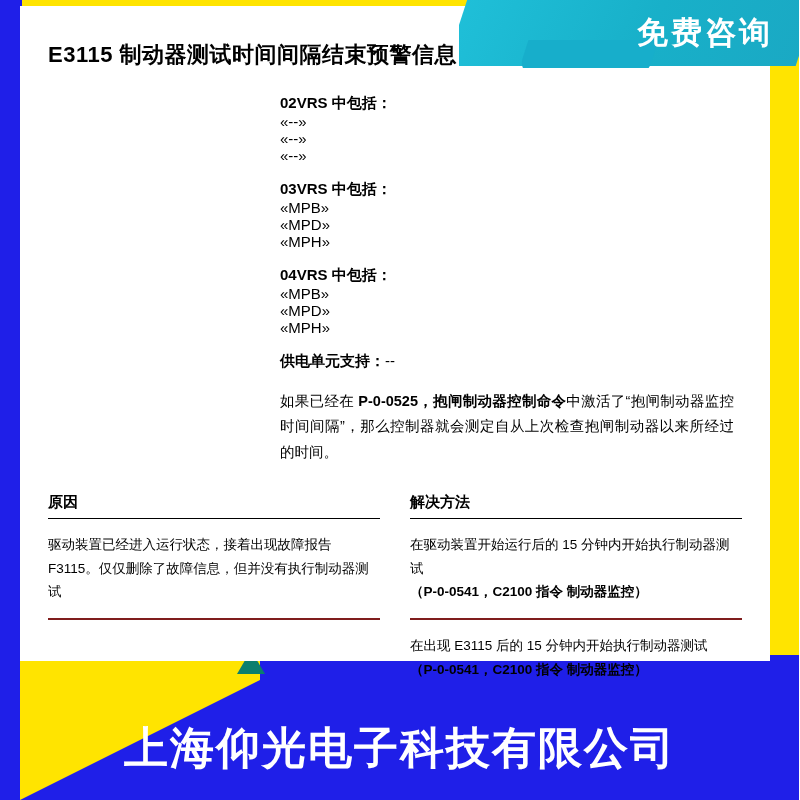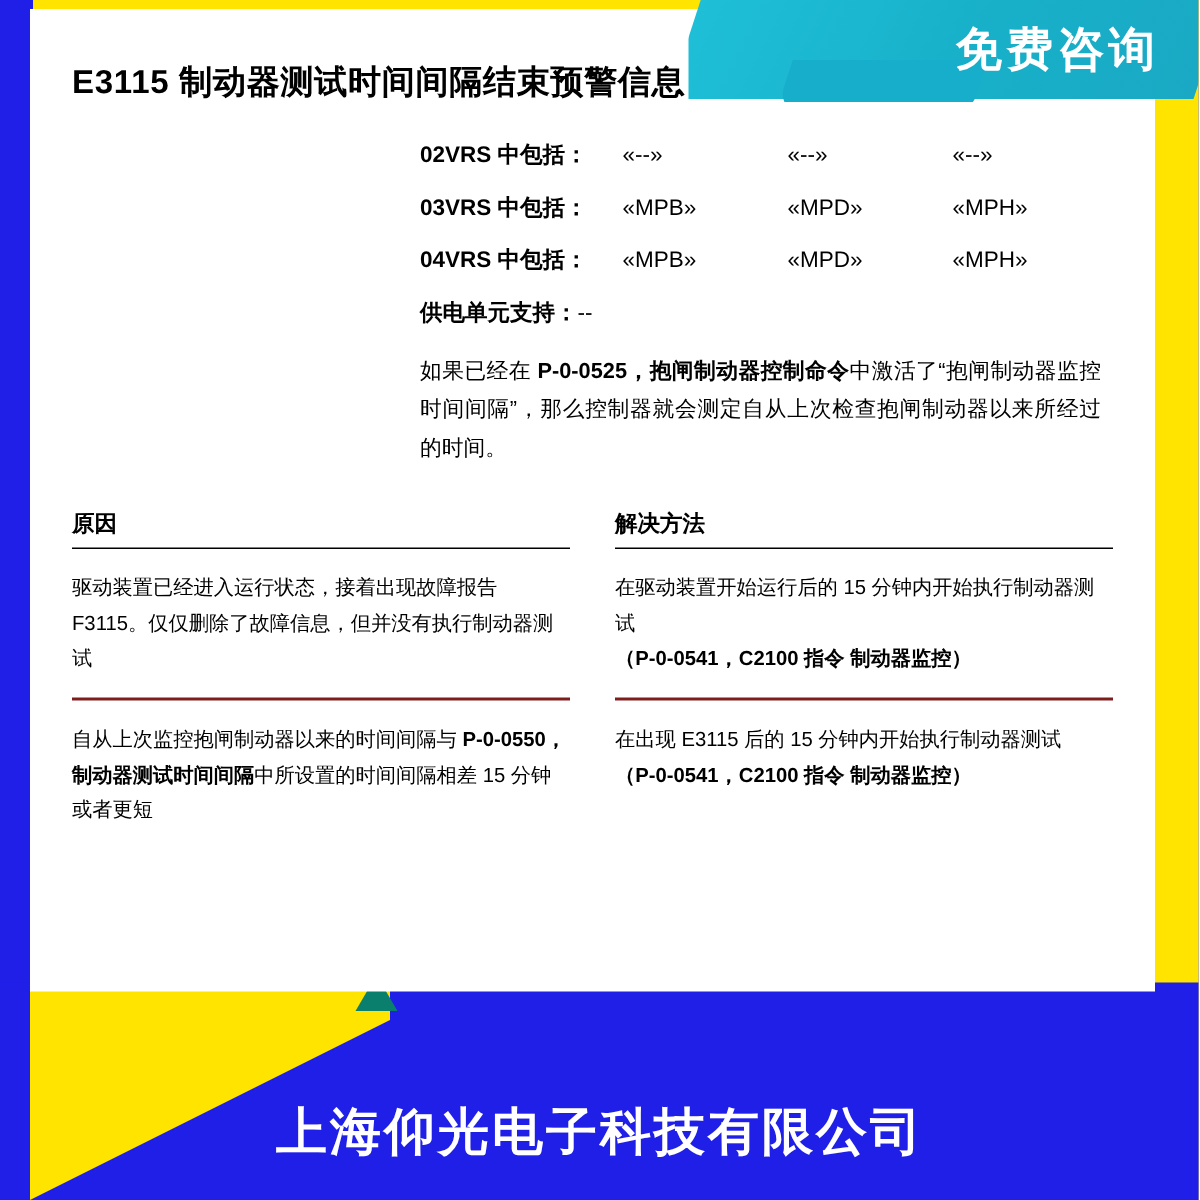--- a/index.html
+++ b/index.html
@@ -126,20 +126,21 @@
   }
   .vrs-block {
     margin-left: 232px;
     margin-bottom: 8px;
   }
   .vrs-row {
     display: flex;
     align-items: baseline;
     margin-bottom: 16px;
     font-size: 15px;
+    flex-direction: column;
   }
   .vrs-label {
     width: 135px;
     font-weight: bold;
     color: #000;
     flex: 0 0 auto;
   }
   .vrs-val {
     width: 110px;
     flex: 0 0 auto;
@@ -197,21 +198,21 @@
   .cell b {
     font-weight: bold;
   }
   .watermark {
     position: absolute;
     left: 0;
     bottom: 22px;
     width: 800px;
     text-align: center;
     color: #ffffff;
-    font-size: 34px;
+    font-size: 44px;
     font-weight: bold;
     letter-spacing: 2px;
     font-family: "Liberation Sans", sans-serif;
   }
 </style>
 </head>
 <body>
 
 <div class="page">
   <div class="yellow-band"></div>
@@ -248,23 +249,20 @@
     </div>
 
     <div class="para">
       <span>如果已经在 </span><b>P-0-0525，抱闸制动器控制命令</b><span>中激活了“抱闸制动器监控时间间隔”，那么控制器就会测定自从上次检查抱闸制动器以来所经过的时间。</span>
     </div>
 
     <div class="columns">
       <div class="col">
         <div class="col-head">原因</div>
         <div class="cell">驱动装置已经进入运行状态，接着出现故障报告 F3115。仅仅删除了故障信息，但并没有执行制动器测试</div>
-        <div class="cell last">
-          <span>自从上次监控抱闸制动器以来的时间间隔与 </span><b>P-0-0550，制动器测试时间间隔</b><span>中所设置的时间间隔相差 15 分钟或者更短</span>
-        </div>
       </div>
       <div class="col">
         <div class="col-head">解决方法</div>
         <div class="cell">
           <span>在驱动装置开始运行后的 15 分钟内开始执行制动器测试</span><br>
           <b>（P-0-0541，C2100 指令 制动器监控）</b>
         </div>
         <div class="cell last">
           <span>在出现 E3115 后的 15 分钟内开始执行制动器测试</span><br>
           <b>（P-0-0541，C2100 指令 制动器监控）</b>

